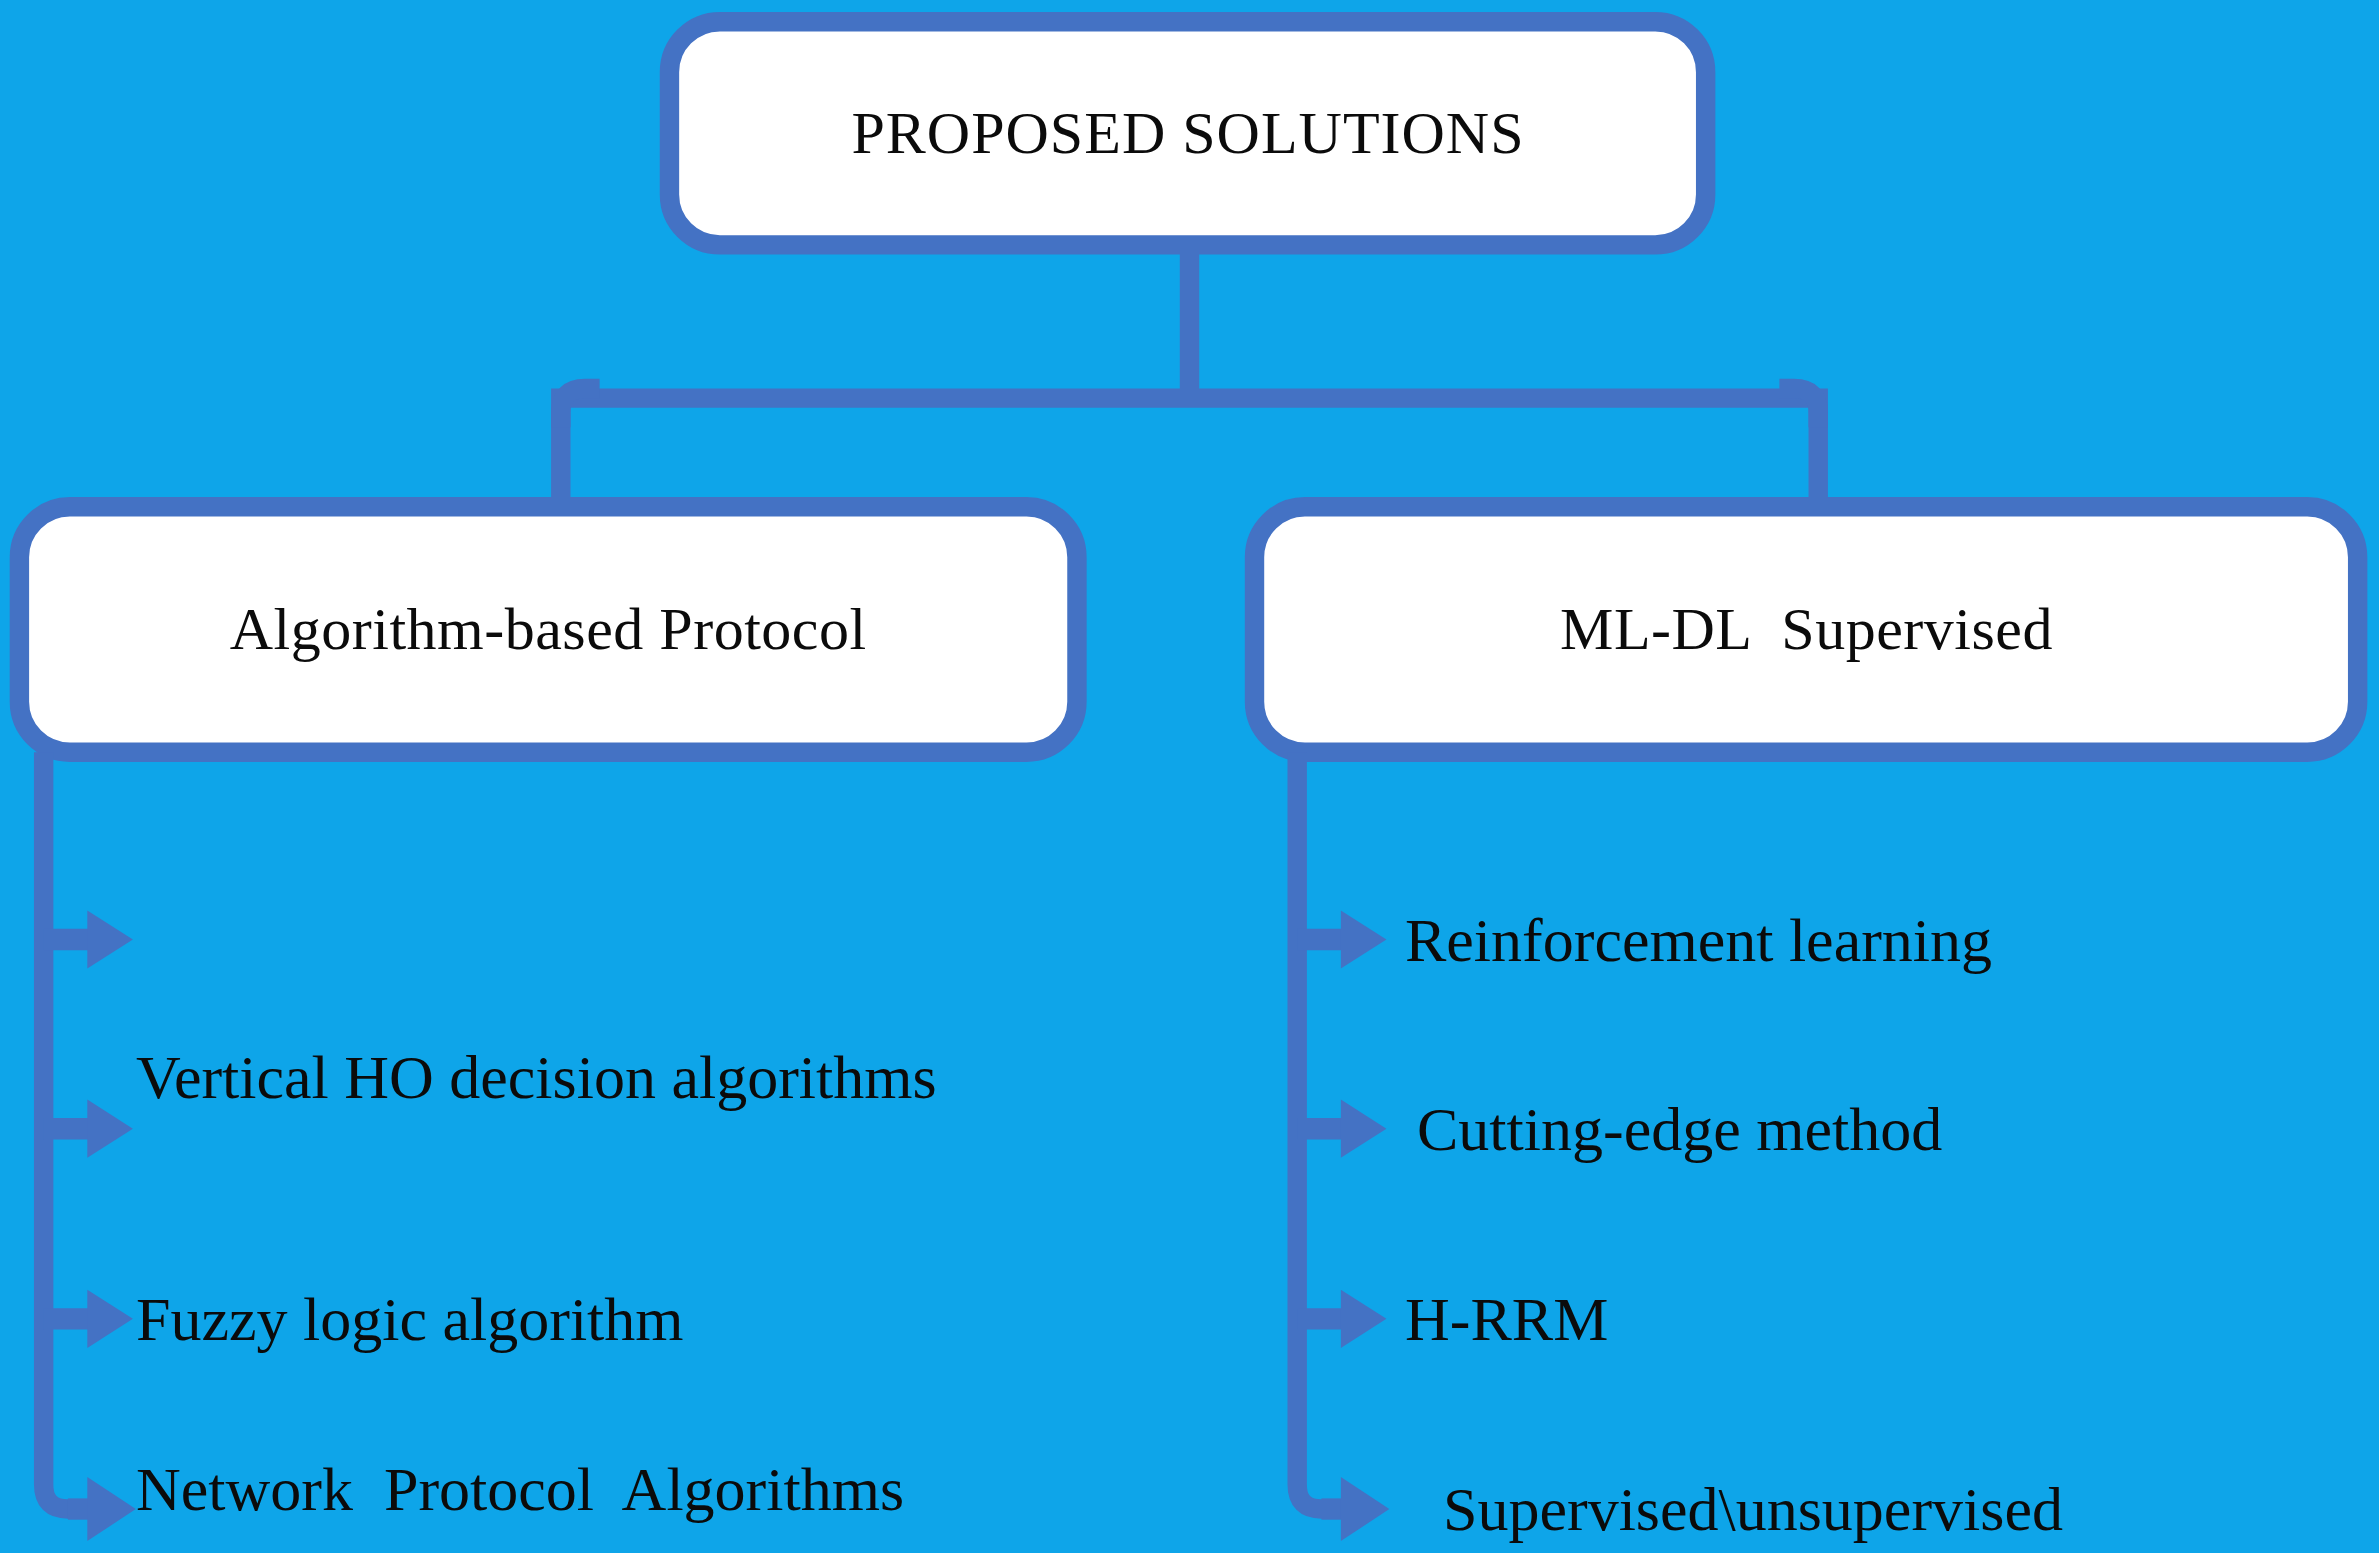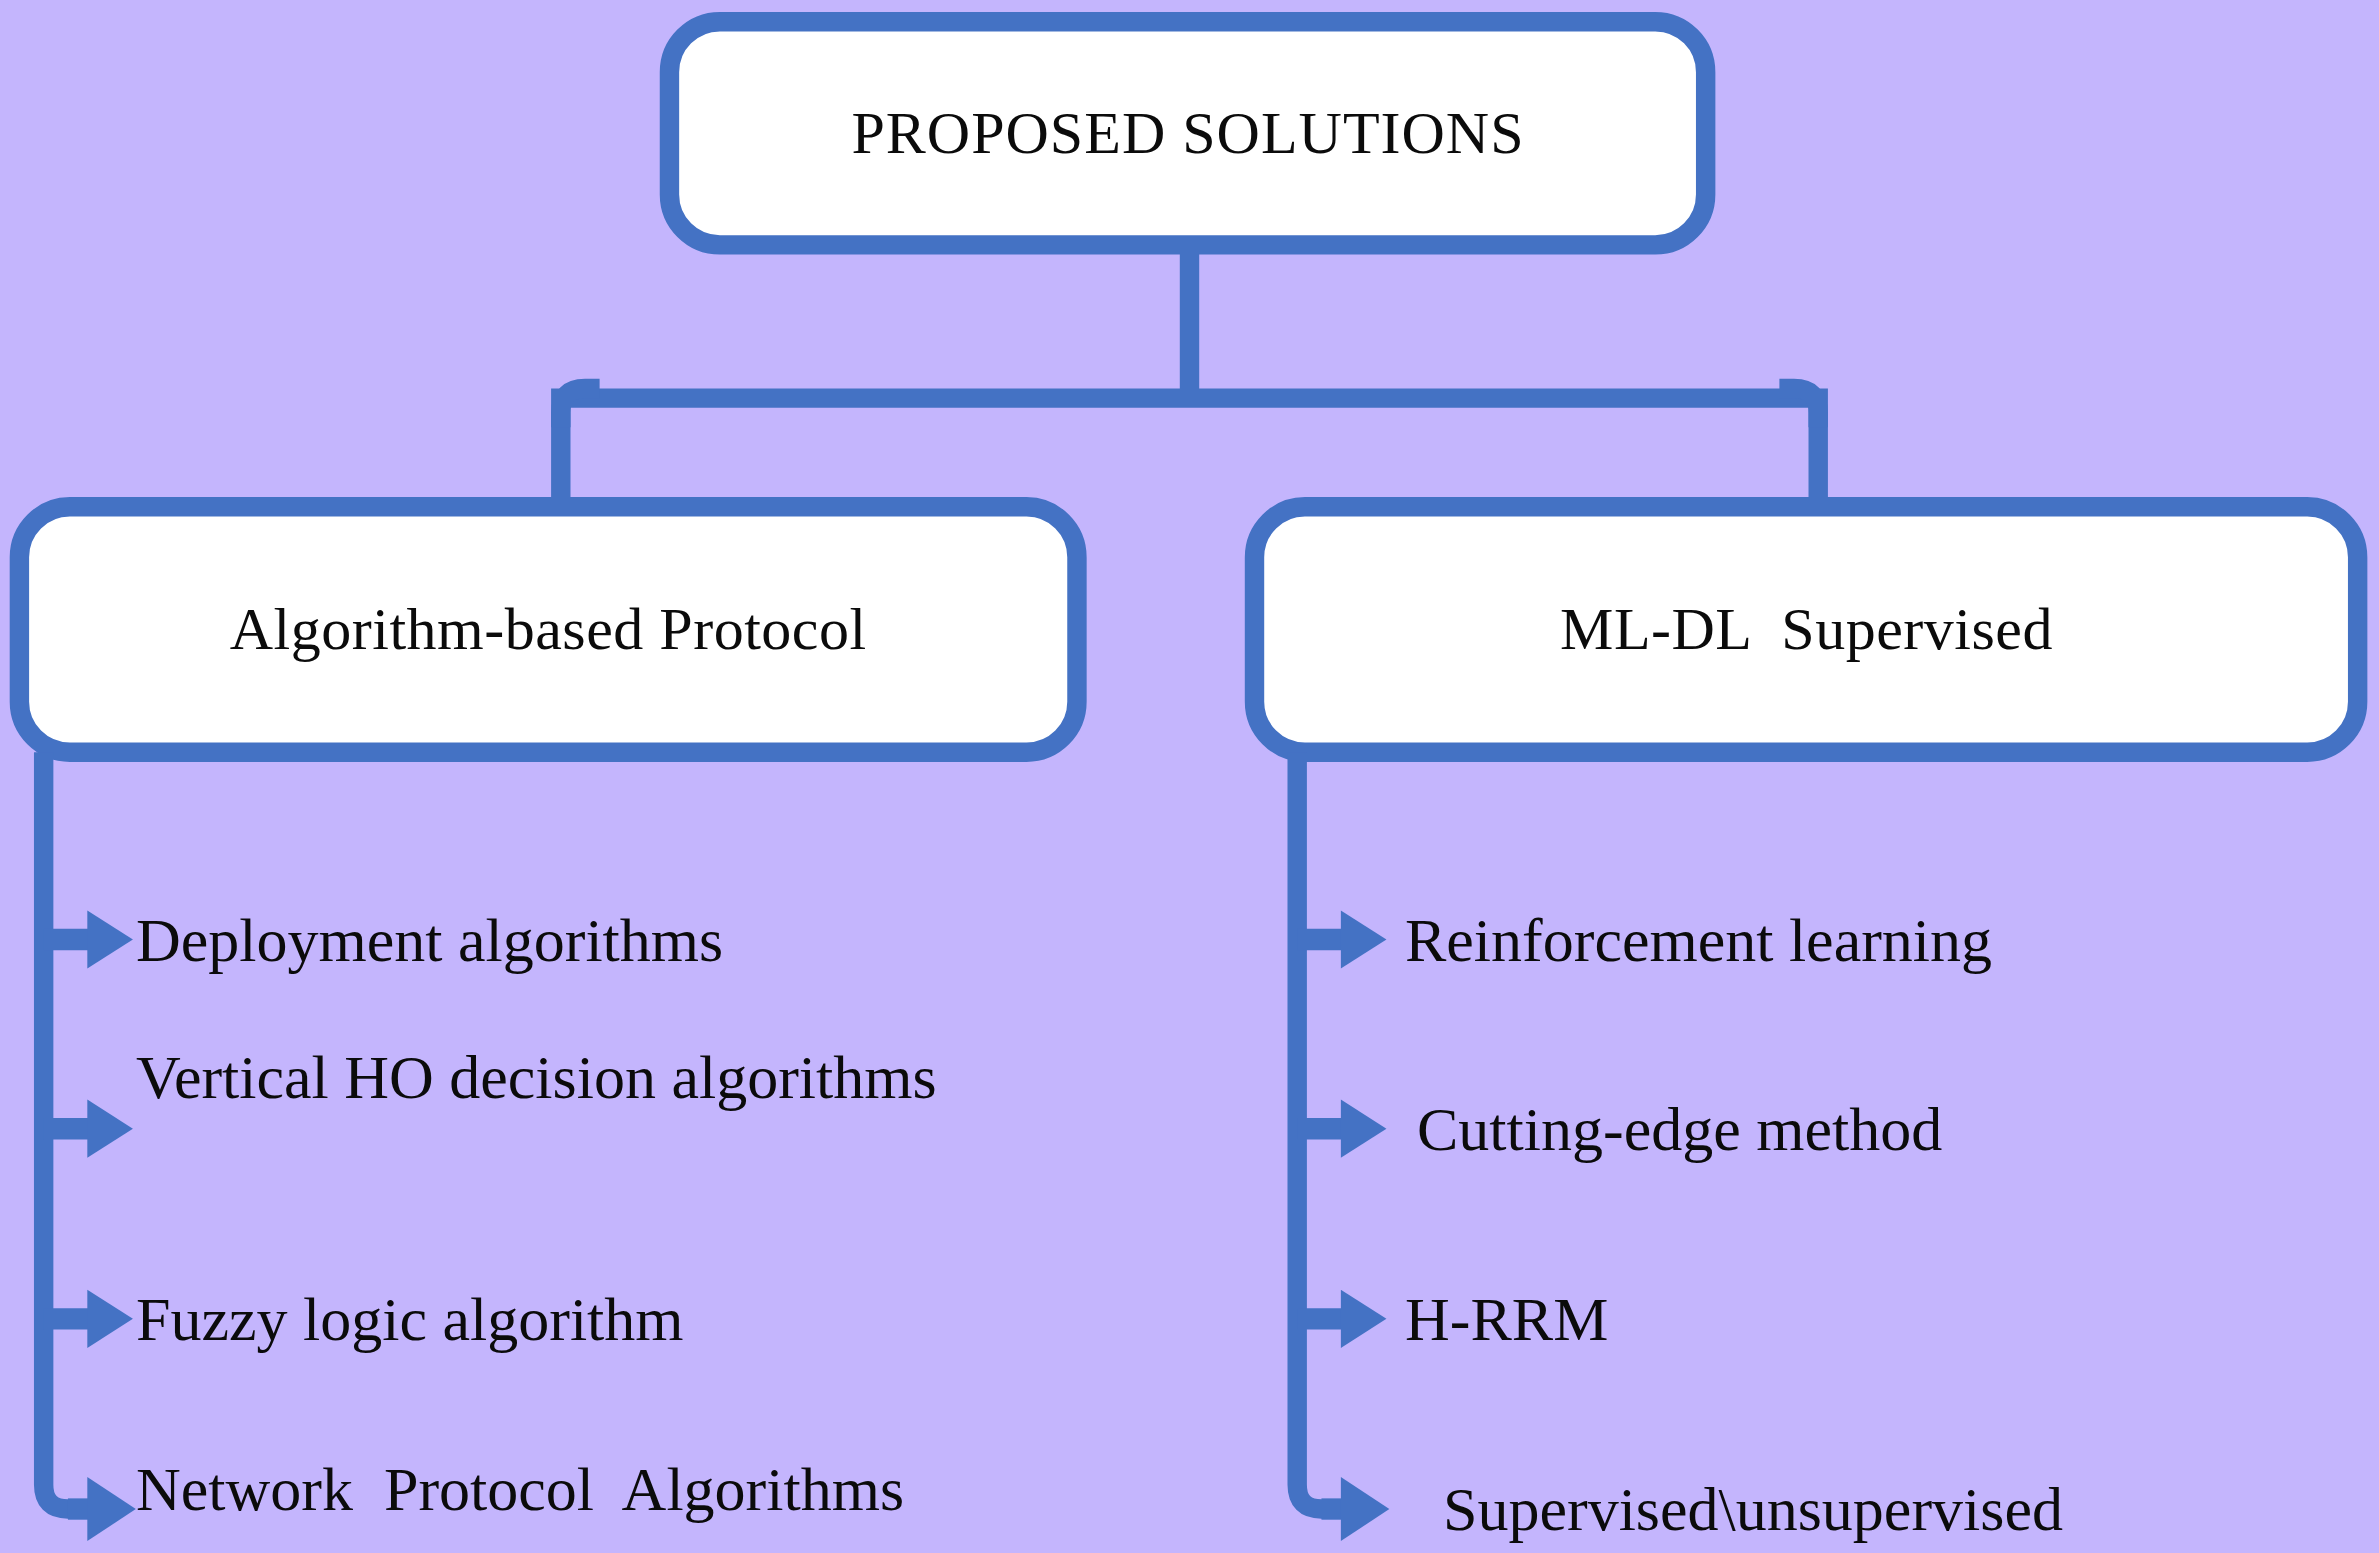--- a/index.html
+++ b/index.html
@@ -7,21 +7,21 @@
     padding: 0;
     background: #ffffff;
   }
   body {
     font-family: "Liberation Serif", "DejaVu Serif", serif;
   }
   #canvas {
     position: relative;
     width: 2379px;
     height: 1554px;
-    background: #c4b5fd;
+    background: #0ea5e9;
     overflow: hidden;
   }
   .layer-svg {
     position: absolute;
     left: 0;
     top: 0;
     width: 2379px;
     height: 1554px;
   }
   .node-label {
@@ -140,21 +140,20 @@
       </g>
     </g>
   </svg>
 
   <div class="node-label root-label">PROPOSED SOLUTIONS</div>
 
   <div class="node-label branch-label left">Algorithm-based Protocol</div>
 
   <div class="node-label branch-label right">ML-DL  Supervised</div>
 
-  <div class="leaf-label col-left" style="top:895px;">Deployment algorithms</div>
   <div class="leaf-label col-left" style="top:1032px;">Vertical HO decision algorithms</div>
   <div class="leaf-label col-left" style="top:1274px;">Fuzzy logic algorithm</div>
   <div class="leaf-label col-left" style="top:1444px;">Network  Protocol  Algorithms</div>
 
   <div class="leaf-label col-right" style="top:895px;">Reinforcement learning</div>
   <div class="leaf-label col-right" style="top:1084px;margin-left:12px;">Cutting-edge method</div>
   <div class="leaf-label col-right" style="top:1274px;">H-RRM</div>
   <div class="leaf-label col-right" style="top:1464px;margin-left:38px;">Supervised\unsupervised</div>
 
 </div>

